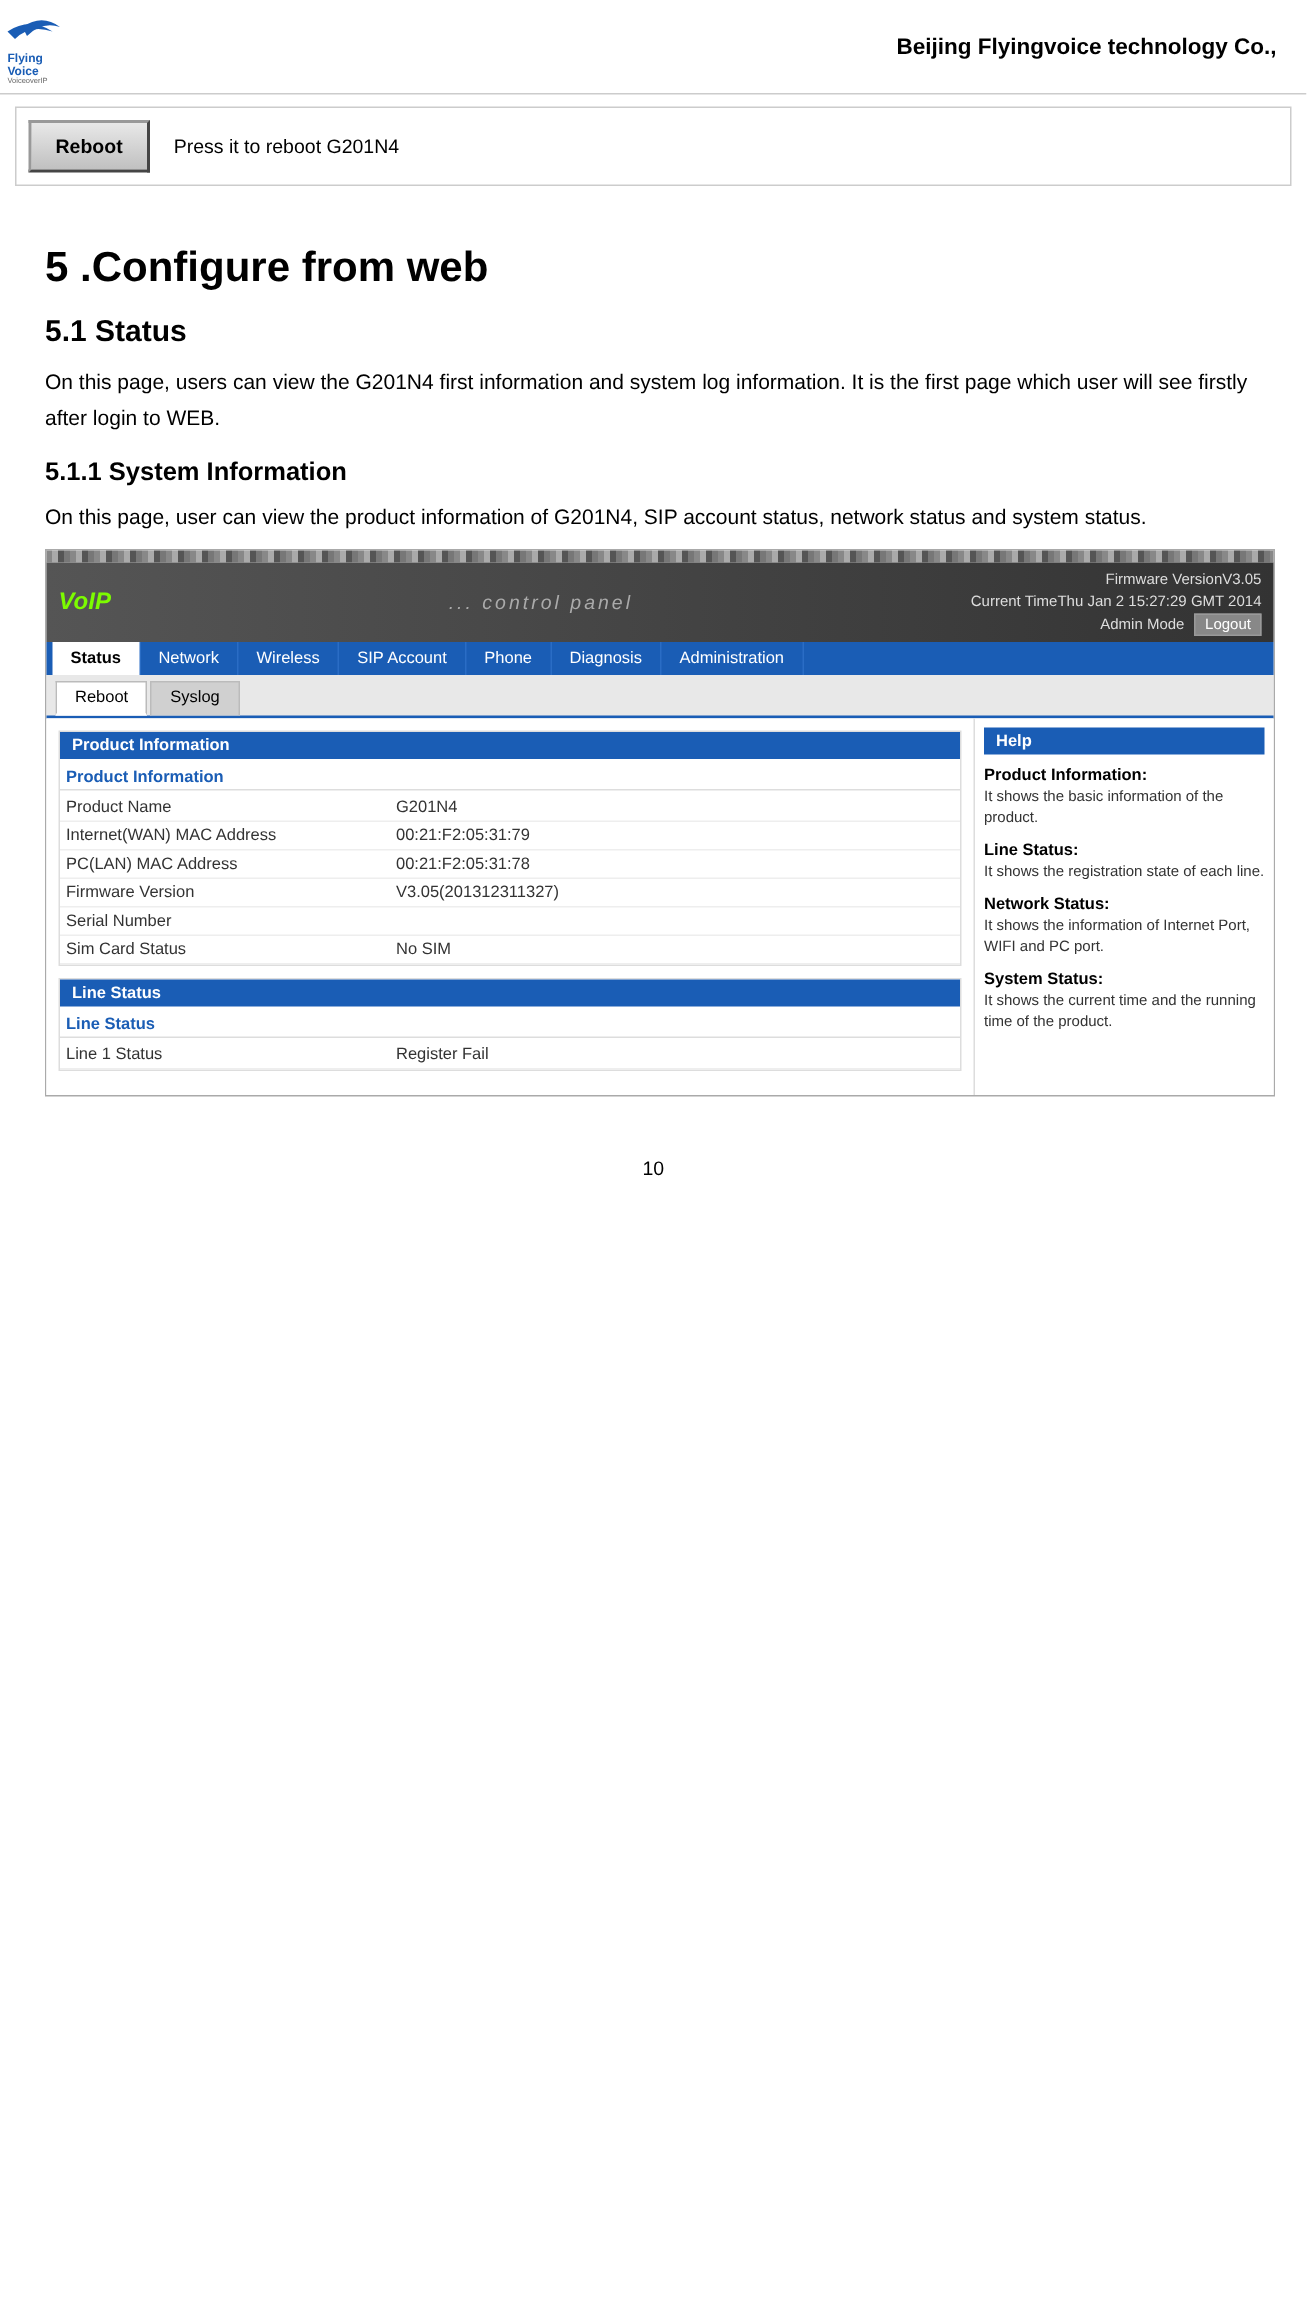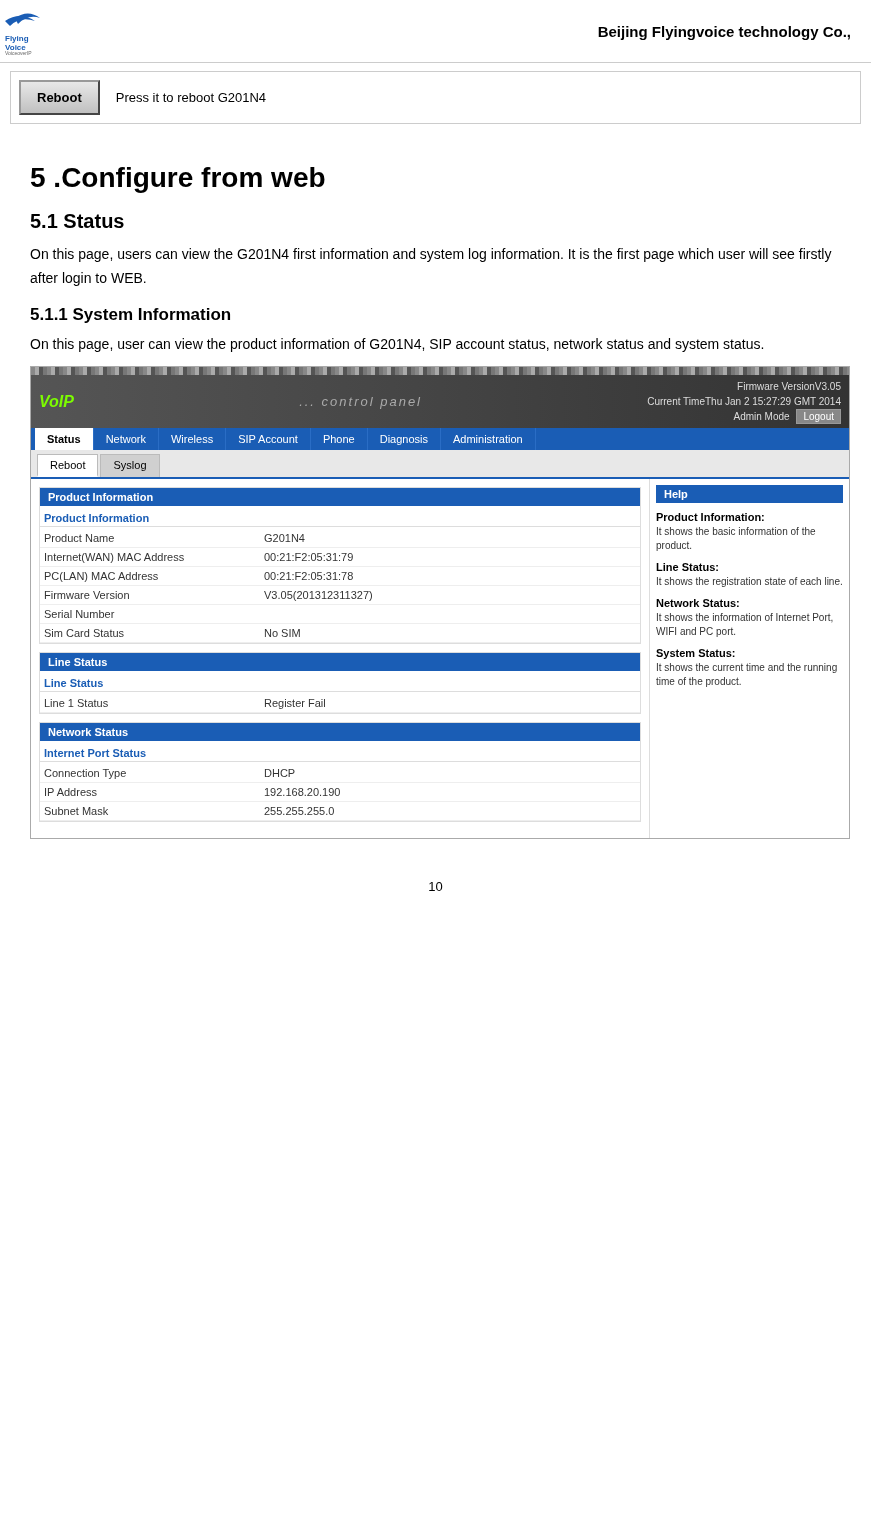--- a/index.html
+++ b/index.html
@@ -374,36 +374,20 @@
 
         <div class="panel-group">
           <div class="panel-section-header">Line Status</div>
           <div class="panel-sub-header">Line Status</div>
           <div class="data-row">
             <span class="data-label">Line 1 Status</span>
             <span class="data-value">Register Fail</span>
           </div>
         </div>
 
-        <div class="panel-group">
-          <div class="panel-section-header">Network Status</div>
-          <div class="panel-sub-header">Internet Port Status</div>
-          <div class="data-row">
-            <span class="data-label">Connection Type</span>
-            <span class="data-value">DHCP</span>
-          </div>
-          <div class="data-row">
-            <span class="data-label">IP Address</span>
-            <span class="data-value">192.168.20.190</span>
-          </div>
-          <div class="data-row">
-            <span class="data-label">Subnet Mask</span>
-            <span class="data-value">255.255.255.0</span>
-          </div>
-        </div>
 
       </div>
 
       <div class="panel-help">
         <div class="help-header">Help</div>
         <div>
           <div class="help-item-title">Product Information:</div>
           <div class="help-item-text">It shows the basic information of the product.</div>
         </div>
         <div>

